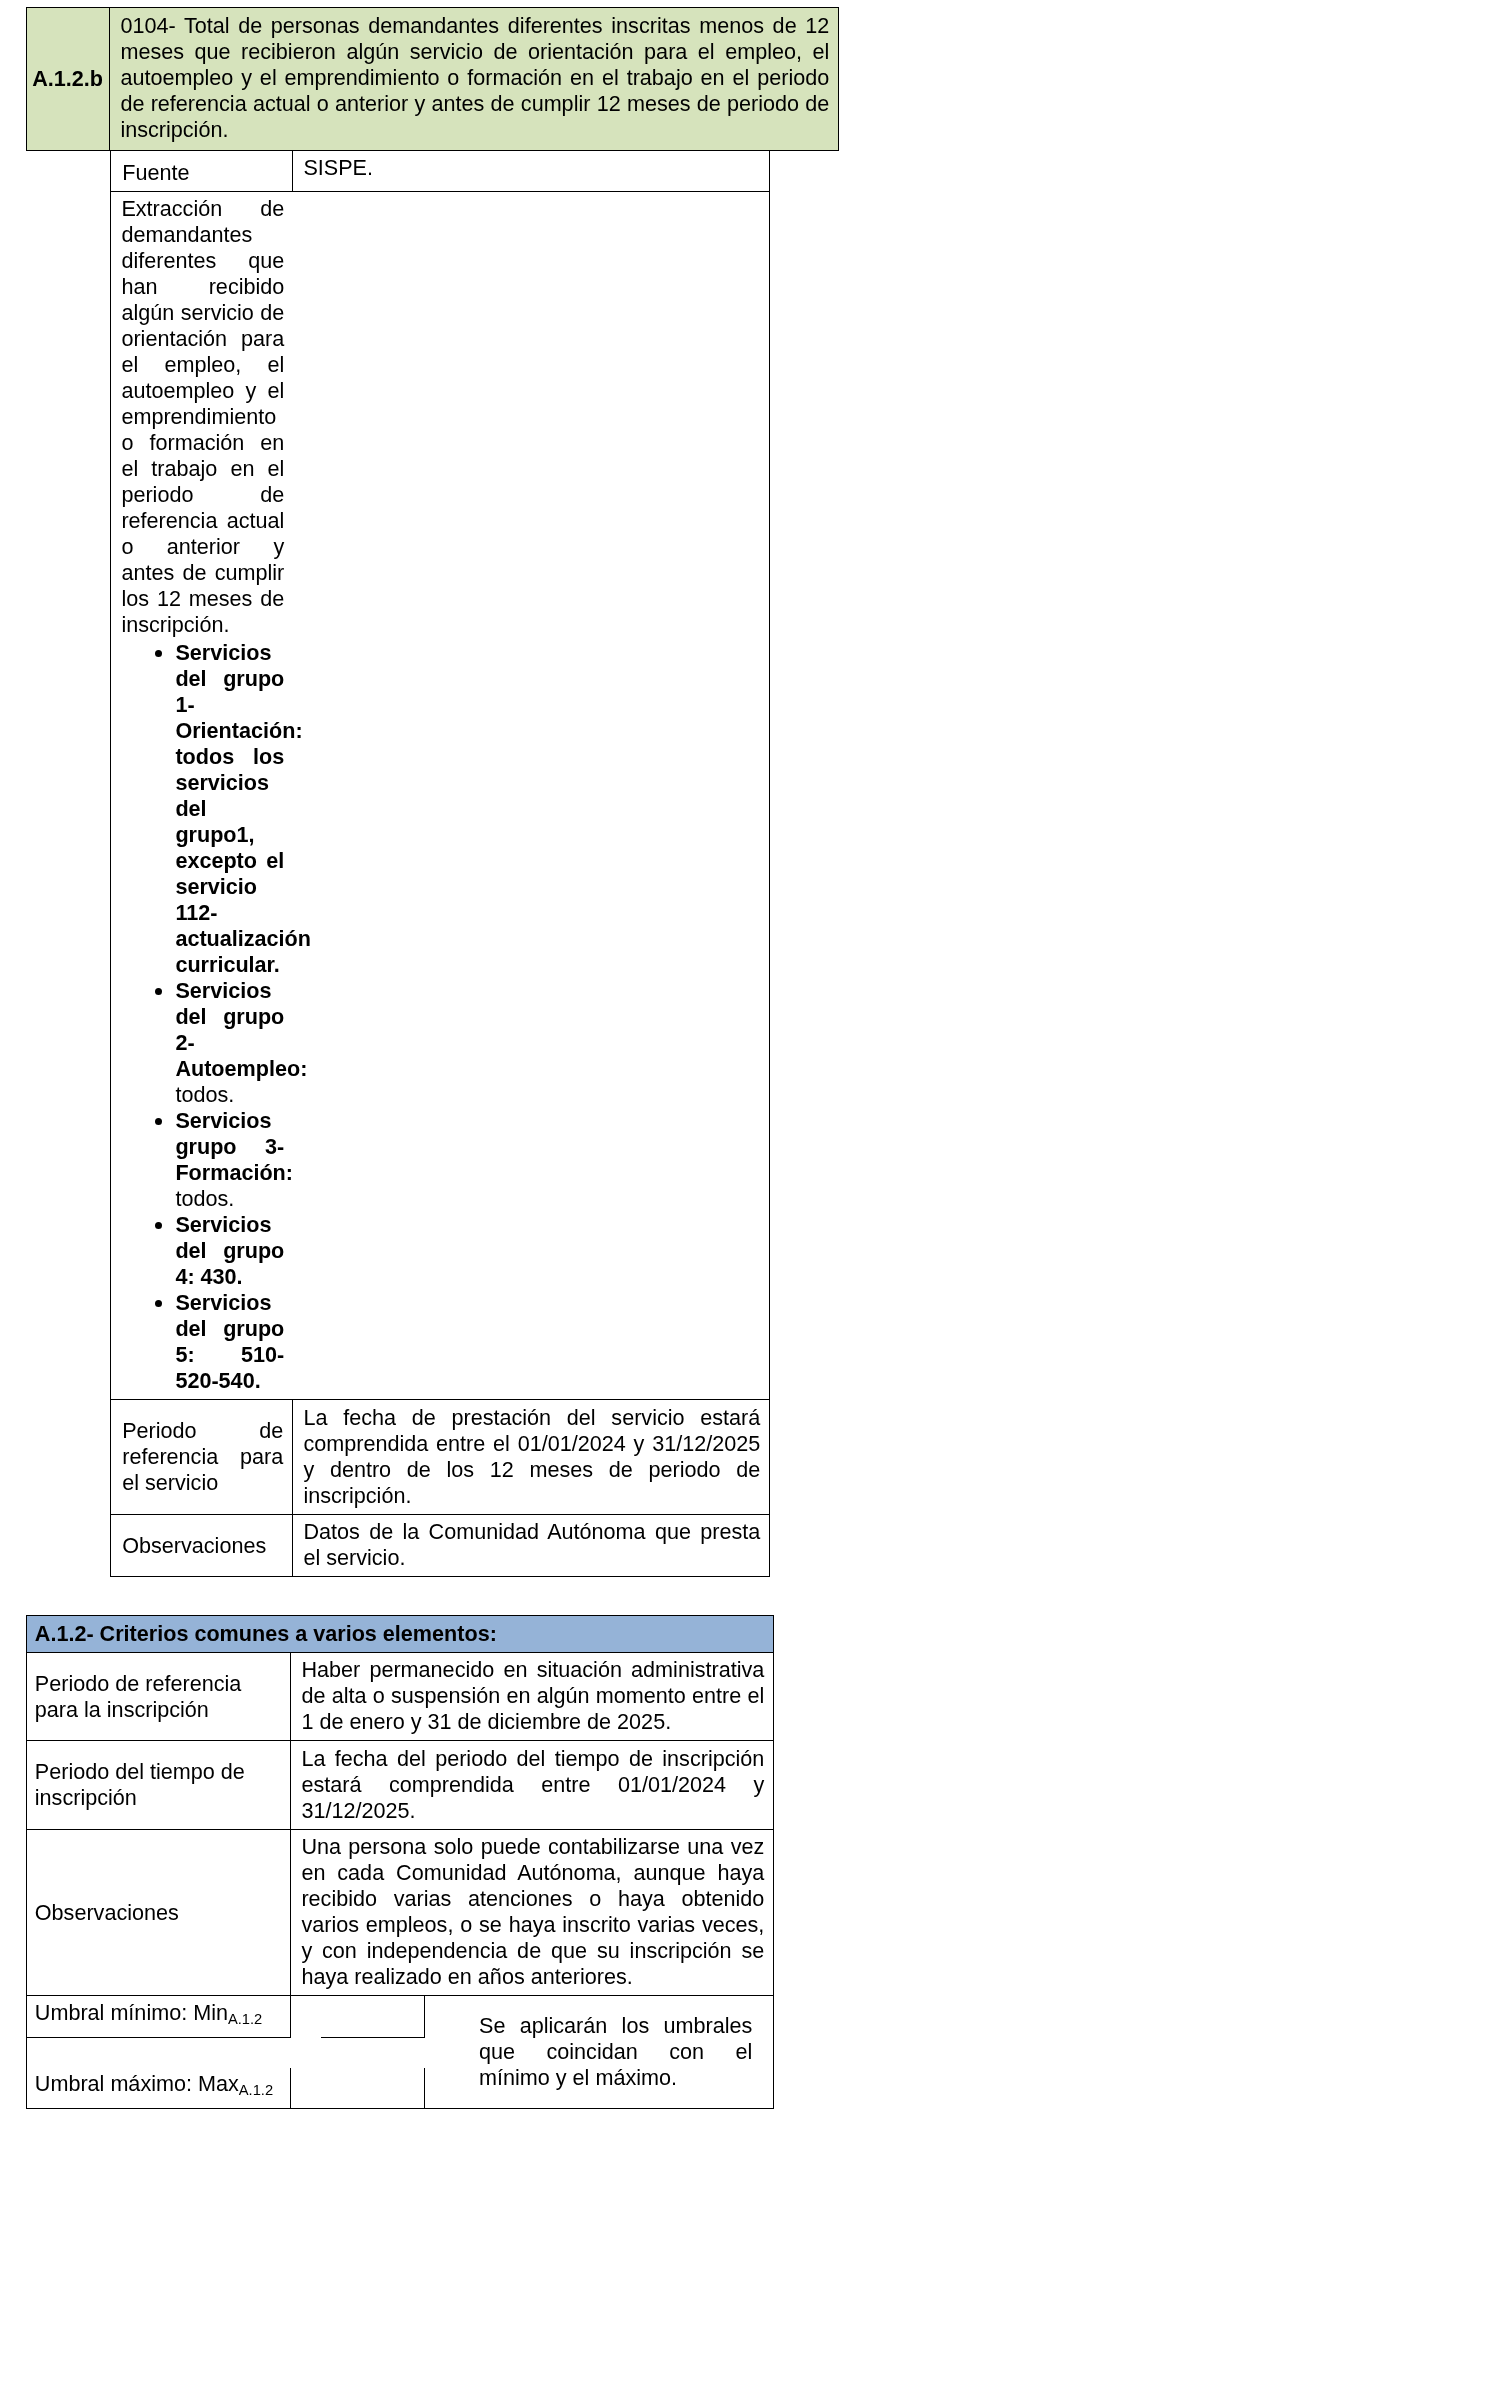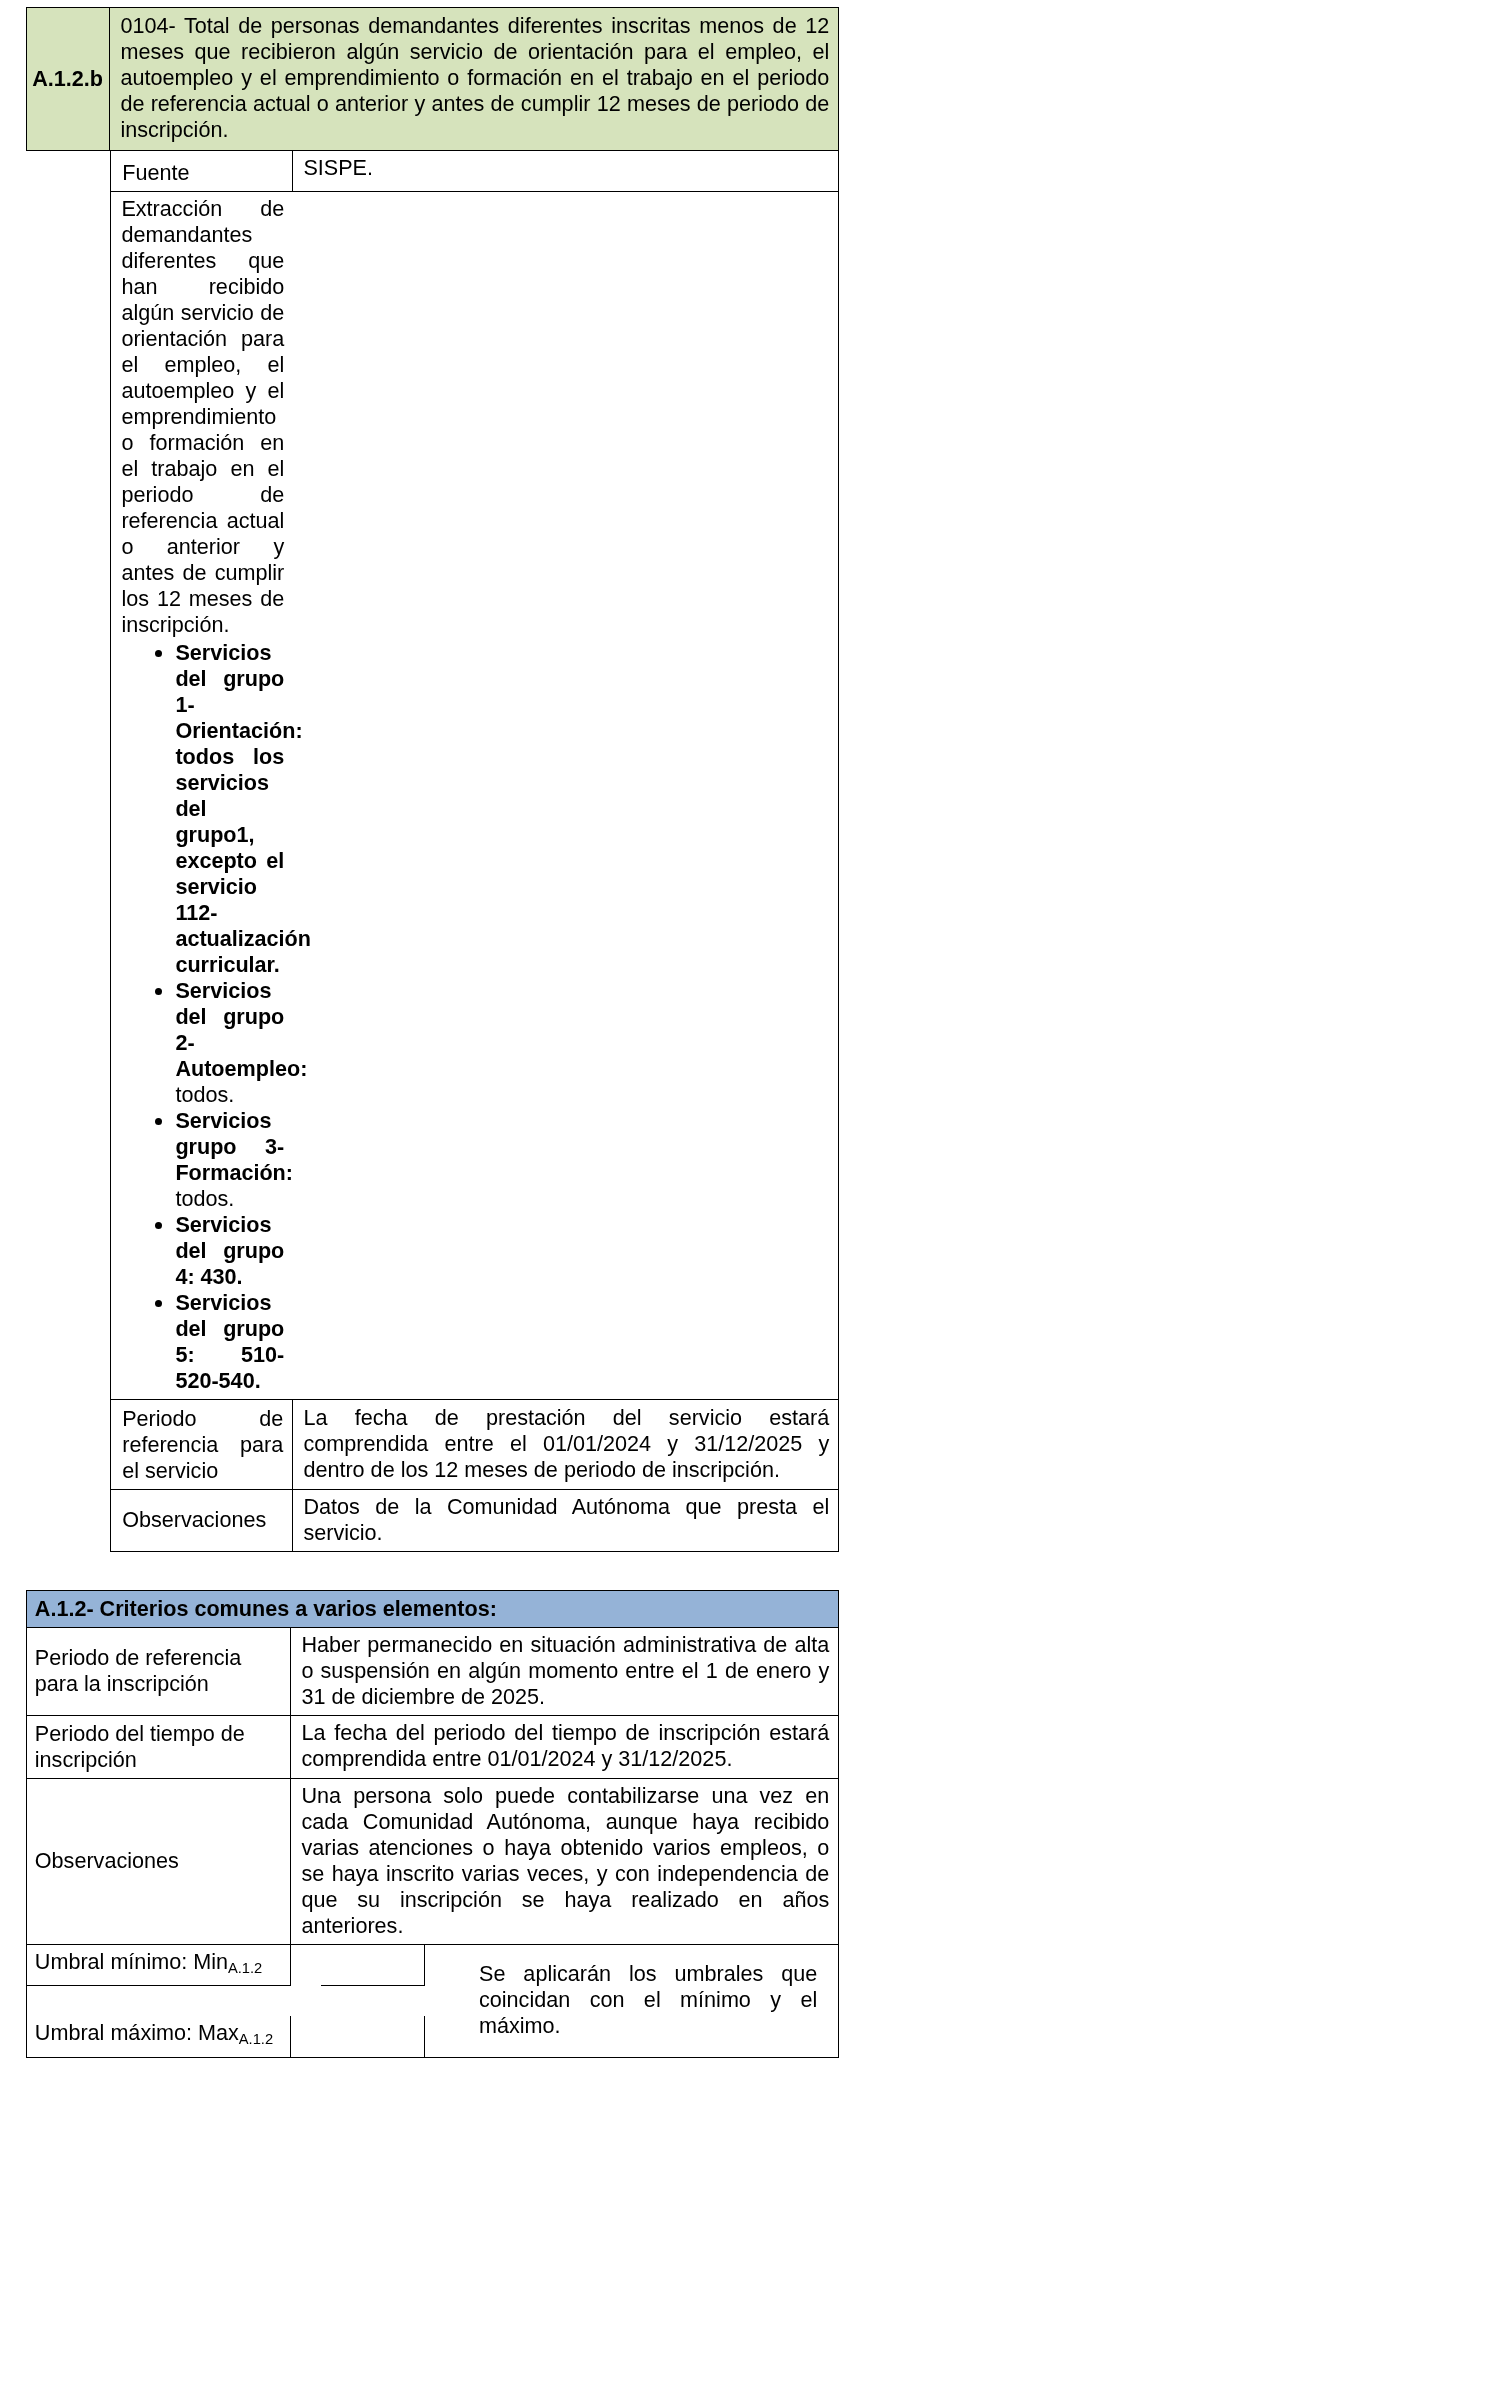--- a/index.html
+++ b/index.html
@@ -38,21 +38,21 @@
   .desc-cell{
     border:1.7px solid var(--border);
     border-left:none;
     background:var(--header-green);
     padding:5.2px 8.7px 7px 10.4px;
     text-align:justify;
   }
   .desc-cell b{font-weight:normal;}
   .t1-body{
     margin-left:84px;
-    width:729px;
+    width:660px;
     border:1.7px solid var(--border);
     border-top:none;
   }
   .t1-row{display:grid;grid-template-columns:182px 1fr;}
   .t1-row + .t1-row{border-top:1.7px solid var(--border);}
   .t1-row > .lbl{
     border-right:1.7px solid var(--border);
     padding:5.2px 8.7px 5.2px 11.2px;
     display:flex;align-items:center;
   }
@@ -73,21 +73,21 @@
   }
   ul.bullets li{
     text-align:justify;
     font-weight:bold;
   }
   ul.bullets li .normal{font-weight:normal;}
 
   
   .t2{
     margin-top:38px;
-    width:813px;
+    width:748px;
     border:1.7px solid var(--border);
   }
   .t2-head{
     background:var(--header-blue);
     font-weight:bold;
     padding:4.3px 7px 5.2px 7.8px;
     border-bottom:1.7px solid var(--border);
   }
   .t2-row{
     display:grid;grid-template-columns:264px 1fr;

